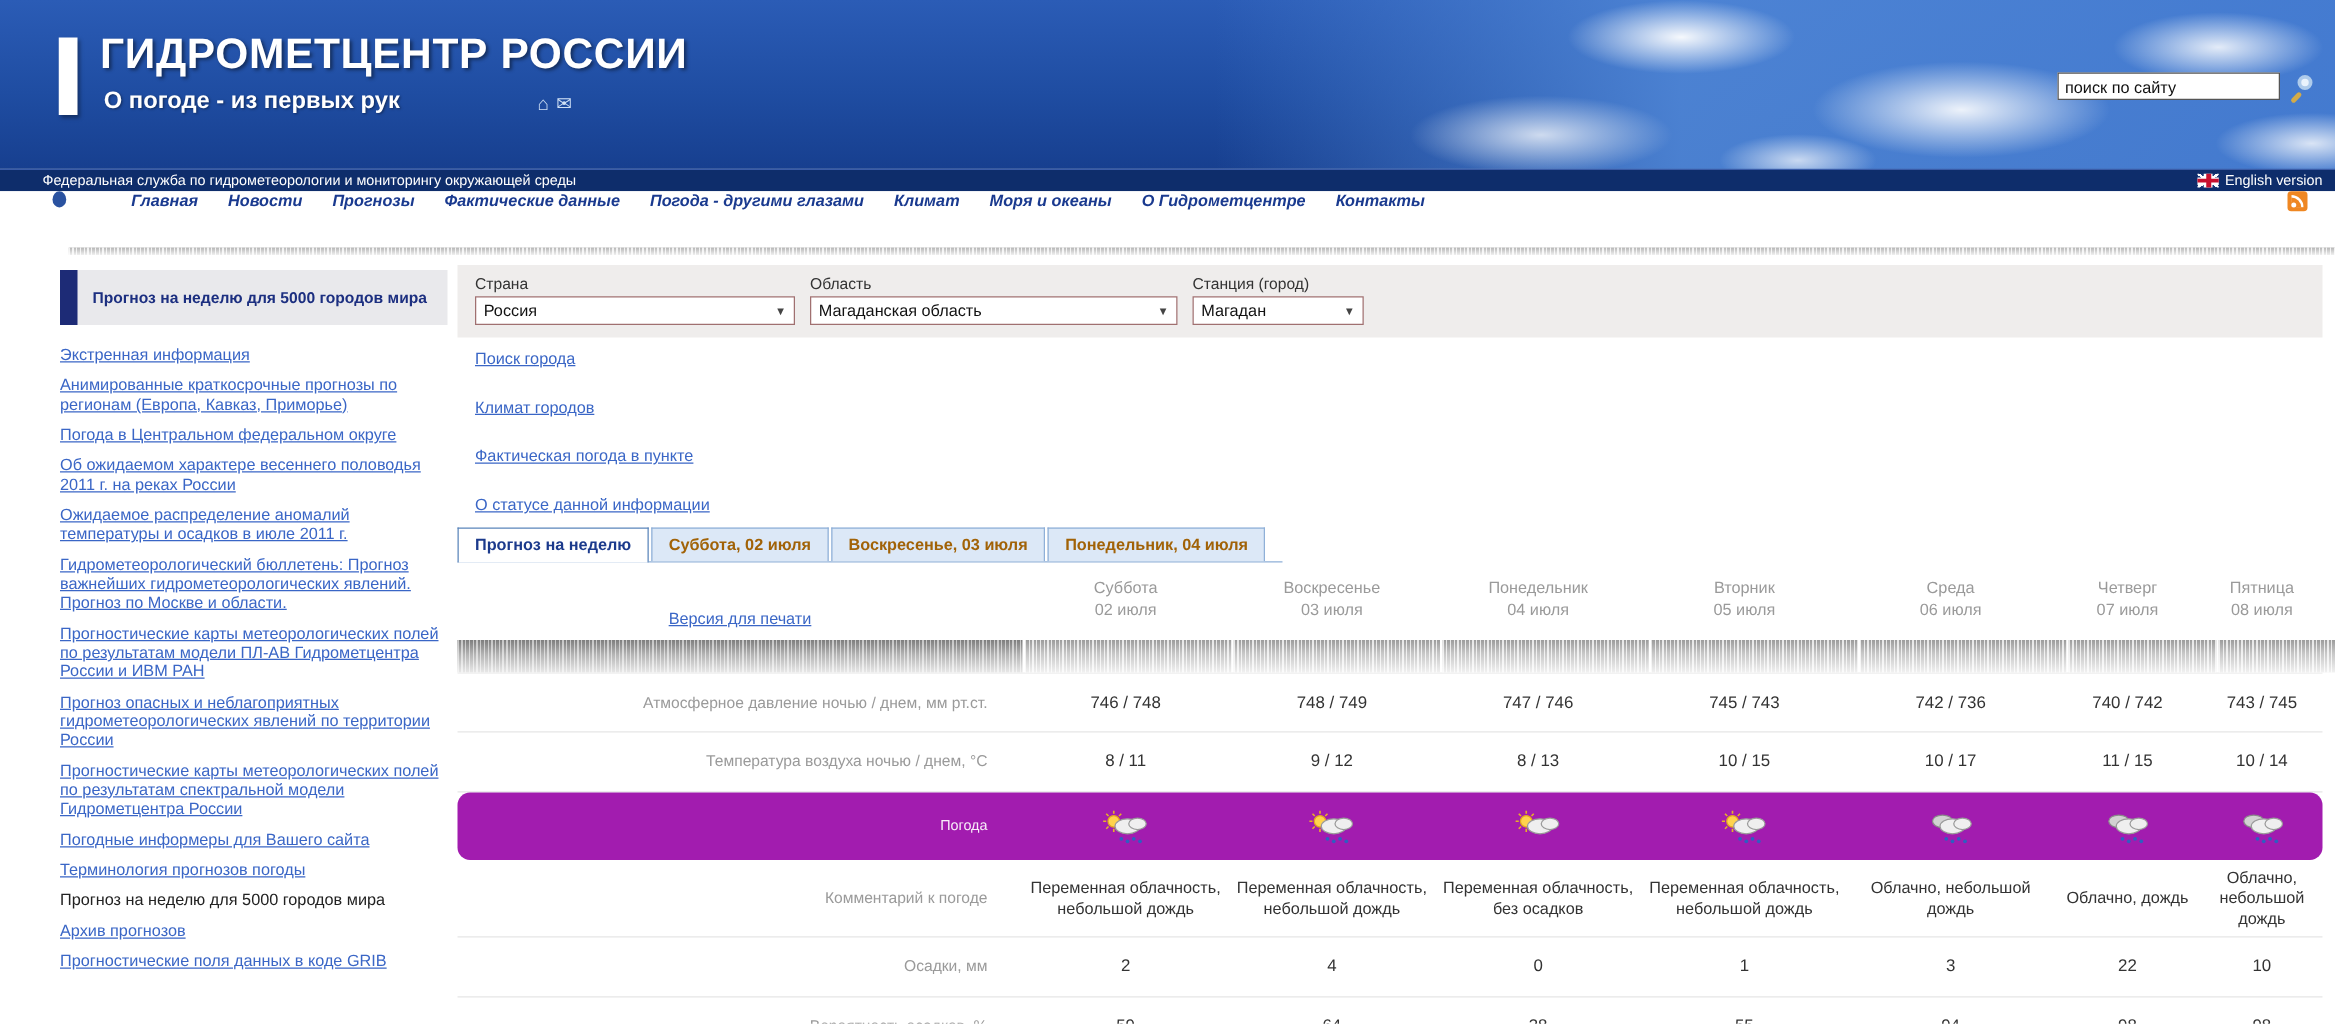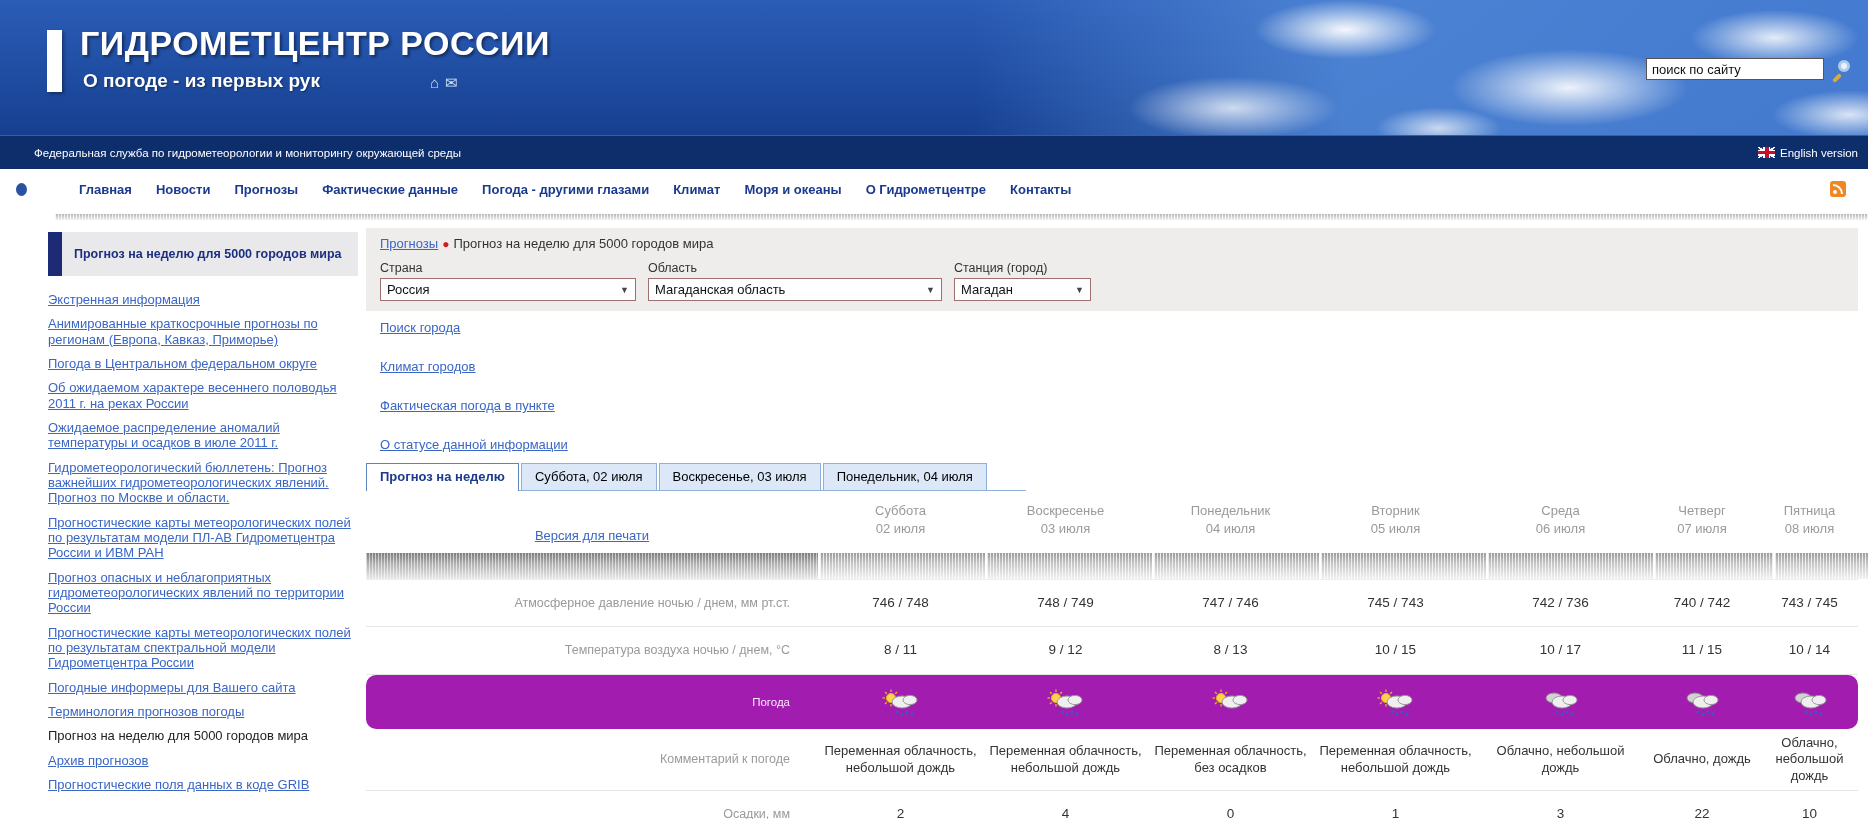--- a/index.html
+++ b/index.html
@@ -28,37 +28,37 @@
   .hdr-icons span { cursor:pointer; }
   .search-wrap { position:absolute; top:58px; right:44px; }
   .search-input { width:178px; height:22px; border:1px solid #555; background:#fff; font-size:13px;
                   padding:0 5px; font-family:"Liberation Sans",sans-serif; color:#111; }
   .mag { position:absolute; right:-26px; top:2px; width:12px; height:12px; border:3px solid #aecbeb;
          border-radius:50%; background:#eaf3fc; cursor:pointer; }
   .mag::after { content:""; position:absolute; width:4px; height:10px; background:#d3ab48;
                 left:-6px; top:10px; transform:rotate(45deg); border-radius:2px; }
 
   
-  .gov-strip { height:34px; background:#0e2d6b; color:#fff; font-size:11.5px;
+  .gov-strip { height:18px; background:#0e2d6b; color:#fff; font-size:11.5px;
                display:flex; align-items:center; justify-content:space-between;
                padding:0 10px 0 34px; border-top:1px solid #3a5ca8; }
   .eng { display:flex; align-items:center; gap:5px; color:#fff; cursor:pointer; }
   .eng .label { text-decoration:none; }
   .flag { width:17px; height:11px; display:inline-block;
     background:
       linear-gradient(#c8102e,#c8102e) center/100% 3px no-repeat,
       linear-gradient(#c8102e,#c8102e) center/4px 100% no-repeat,
       linear-gradient(#fff,#fff) center/100% 6px no-repeat,
       linear-gradient(#fff,#fff) center/7px 100% no-repeat,
       linear-gradient(to bottom right, transparent 45%, #fff 45% 55%, transparent 55%),
       linear-gradient(to bottom left, transparent 45%, #fff 45% 55%, transparent 55%),
       #1e3c7a; }
 
   
-  .main-nav { height:40px; background:#fff; display:flex; align-items:center; padding-left:16px; }
+  .main-nav { height:40px; background:#fff; display:flex; padding-left:42px;font-style:italic; }
   .nav-bullet { width:11px; height:13px; border-radius:50%; background:#2a52a0; margin-right:52px; }
   .main-nav nav { display:flex; gap:24px; }
   .nav-item { color:#1a3a8f; font-weight:bold; font-size:13px; text-decoration:none; white-space:nowrap; cursor:pointer; }
   .rss { margin-left:auto; margin-right:22px; width:16px; height:16px; background:#ef8722; border-radius:3px;
          position:relative; cursor:pointer; }
   .rss::before { content:""; position:absolute; left:3px; bottom:3px; width:4px; height:4px;
                  background:#fff; border-radius:50%; }
   .rss::after { content:""; position:absolute; left:3px; bottom:3px; width:8px; height:8px;
                 border:2px solid #fff; border-left:none; border-bottom:none; border-top-right-radius:100%; }
 
@@ -91,21 +91,21 @@
          justify-content:space-between; padding:0 6px; font-size:13px; color:#111; cursor:pointer; }
   .sel .arr { font-size:9px; color:#444; margin-left:8px; }
   .f-country .sel { width:256px; } .f-region .sel { width:294px; } .f-station .sel { width:137px; }
 
   .quick-links { margin:9px 0 10px 14px; display:flex; gap:24px;flex-direction:column; }
   .quick-links a { font-size:13px; color:#3a66c6; text-decoration:underline; white-space:nowrap; cursor:pointer; }
 
   
   .tabs-row { display:flex; align-items:flex-end; width:660px; border-bottom:1px solid #8fb0d8; height:29px; }
   .tab { font-size:13px; padding:5px 13px 6px; border:1px solid #8fb0d8; border-bottom:none;
-         background:#dce8f7; color:#000000; white-space:nowrap; cursor:pointer; margin-right:2px; }
+         background:#dce8f7; color:#a16207; white-space:nowrap; cursor:pointer; margin-right:2px;font-weight:bold; }
   .tab.active { background:#fff; color:#1b3a8c; font-weight:bold; border-color:#5b85bb;
                 position:relative; top:1px; padding-bottom:7px; cursor:default; }
 
   
   .col-label { width:452px; flex:none; }
   .col-day   { width:165px; flex:none; }
   .col-day.n1 { width:118px; } .col-day.n2 { width:97px; }
 
   .t-head { display:flex; margin-top:6px; }
   .t-head .col-label { display:flex; align-items:center; justify-content:center; }
@@ -193,23 +193,20 @@
         <a class="sb-link">Погодные информеры для Вашего сайта</a>
         <a class="sb-link">Терминология прогнозов погоды</a>
         <div class="sb-link current">Прогноз на неделю для 5000 городов мира</div>
         <a class="sb-link">Архив прогнозов</a>
         <a class="sb-link">Прогностические поля данных в коде GRIB</a>
       </div>
   </div>
 
   <div class="content">
     <div class="panel">
-      <div class="breadcrumb">
-        <a>Прогнозы</a><span class="crumb-dot">●</span><span>Прогноз на неделю для 5000 городов мира</span>
-      </div>
       <div class="filters">
         <div class="filter f-country">
           <div class="flabel">Страна</div>
           <div class="sel">
             <span>Россия</span>
             <span class="arr">▼</span>
           </div>
         </div>
         <div class="filter f-region">
           <div class="flabel">Область</div>

